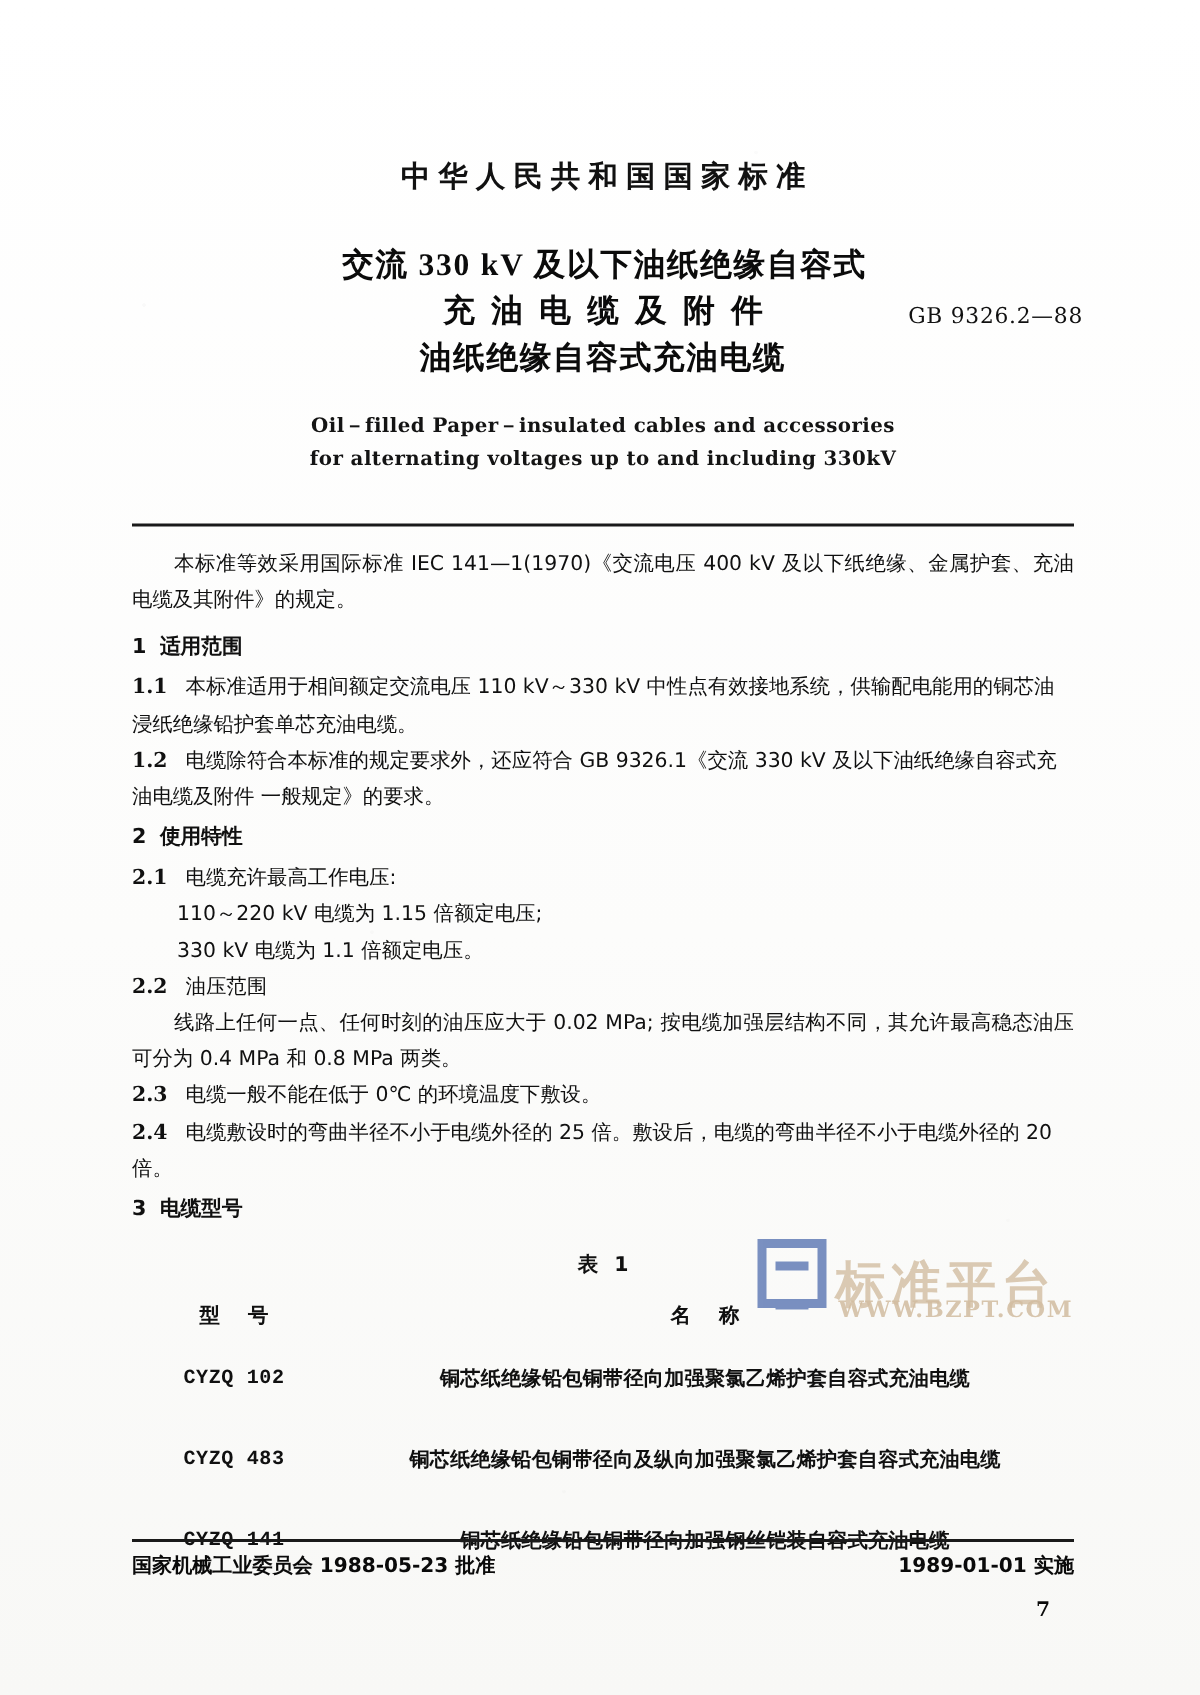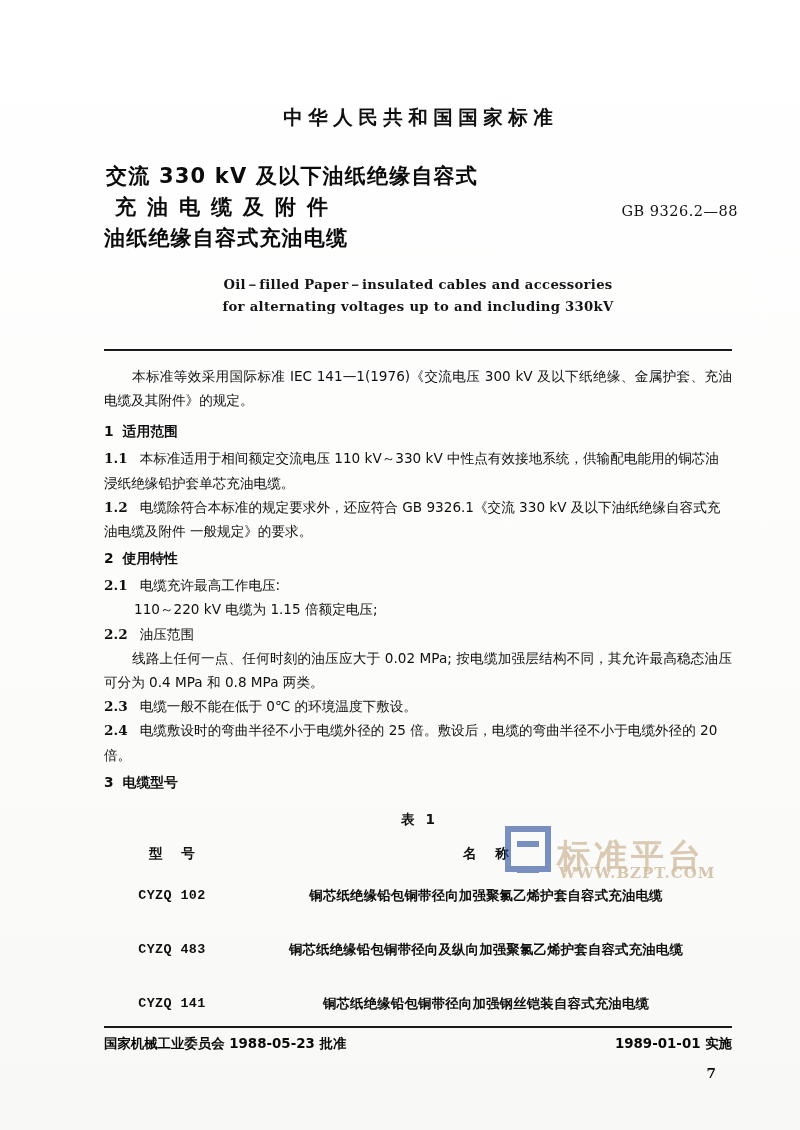--- a/index.html
+++ b/index.html
@@ -25,21 +25,21 @@
       radial-gradient(circle at 12% 18%, rgba(0,0,0,0.018) 0 1px, transparent 1.4px),
       radial-gradient(circle at 63% 9%,  rgba(0,0,0,0.015) 0 1px, transparent 1.4px),
       radial-gradient(circle at 31% 55%, rgba(0,0,0,0.015) 0 1px, transparent 1.4px),
       radial-gradient(circle at 84% 72%, rgba(0,0,0,0.013) 0 1px, transparent 1.4px),
       radial-gradient(circle at 47% 88%, rgba(0,0,0,0.014) 0 1px, transparent 1.4px),
       linear-gradient(180deg, #ffffff 0%, #fcfcfb 55%, #f8f8f6 100%);
   }
 
   #content {
     position: absolute;
-    left: 104px;
+    left: 88px;
     top: 0;
     width: 628px;   
     height: 1130px;
   }
 
   
   .masthead {
     text-align: center;
     padding-top: 104px;
   }
@@ -50,21 +50,22 @@
     letter-spacing: 5.5px;
     color: #111;
     text-indent: 5.5px;
   }
 
   .title-block {
     position: relative;
     margin-top: 30px;
   }
   .title-lines {
-    text-align: left;
+    text-align: center;
+    font-family: Liberation Serif, serif;
   }
   .t-line {
     font-weight: bold;
     font-size: 21px;
     color: #0b0b0b;
     line-height: 31px;
     white-space: nowrap;
   }
   .t-line.l1 { letter-spacing: 1.2px; padding-left: 2px; }
   .t-line.l2 { letter-spacing: 11px; text-indent: 11px; }
@@ -290,21 +291,21 @@
 
     <div class="en-title">
       <div>Oil－filled  Paper－insulated  cables  and  accessories</div>
       <div>for  alternating  voltages  up  to  and  including  330kV</div>
     </div>
 
     <div class="rule-main"></div>
 
     <div class="body">
 
-      <p class="para indent2">本标准等效采用国际标准 IEC 141—1(1976)《交流电压 300 kV 及以下纸绝缘、金属护套、充油电缆及其附件》的规定。</p>
+      <p class="para indent2">本标准等效采用国际标准 IEC 141—1(1970)《交流电压 400 kV 及以下纸绝缘、金属护套、充油电缆及其附件》的规定。</p>
 
       <div class="gap-s"></div>
       <p class="sec-head">
         <span class="num">1</span><span>适用范围</span>
       </p>
 
       <p class="clause">
         <span class="cnum">1.1</span><span>本标准适用于相间额定交流电压 110 kV～330 kV 中性点有效接地系统，供输配电能用的铜芯油浸纸绝缘铅护套单芯充油电缆。</span>
       </p>
 
@@ -313,20 +314,21 @@
       </p>
 
       <p class="sec-head">
         <span class="num">2</span><span>使用特性</span>
       </p>
 
       <p class="clause">
         <span class="cnum">2.1</span><span>电缆充许最高工作电压:</span>
       </p>
       <p class="clause sub-indent">110～220 kV 电缆为 1.15 倍额定电压;</p>
+      <p class="clause sub-indent">330 kV 电缆为 1.1 倍额定电压。</p>
 
       <p class="clause">
         <span class="cnum">2.2</span><span>油压范围</span>
       </p>
       <p class="para indent2">线路上任何一点、任何时刻的油压应大于 0.02 MPa; 按电缆加强层结构不同，其允许最高稳态油压可分为 0.4 MPa 和 0.8 MPa 两类。</p>
 
       <p class="clause">
         <span class="cnum">2.3</span><span>电缆一般不能在低于 0℃ 的环境温度下敷设。</span>
       </p>
 

